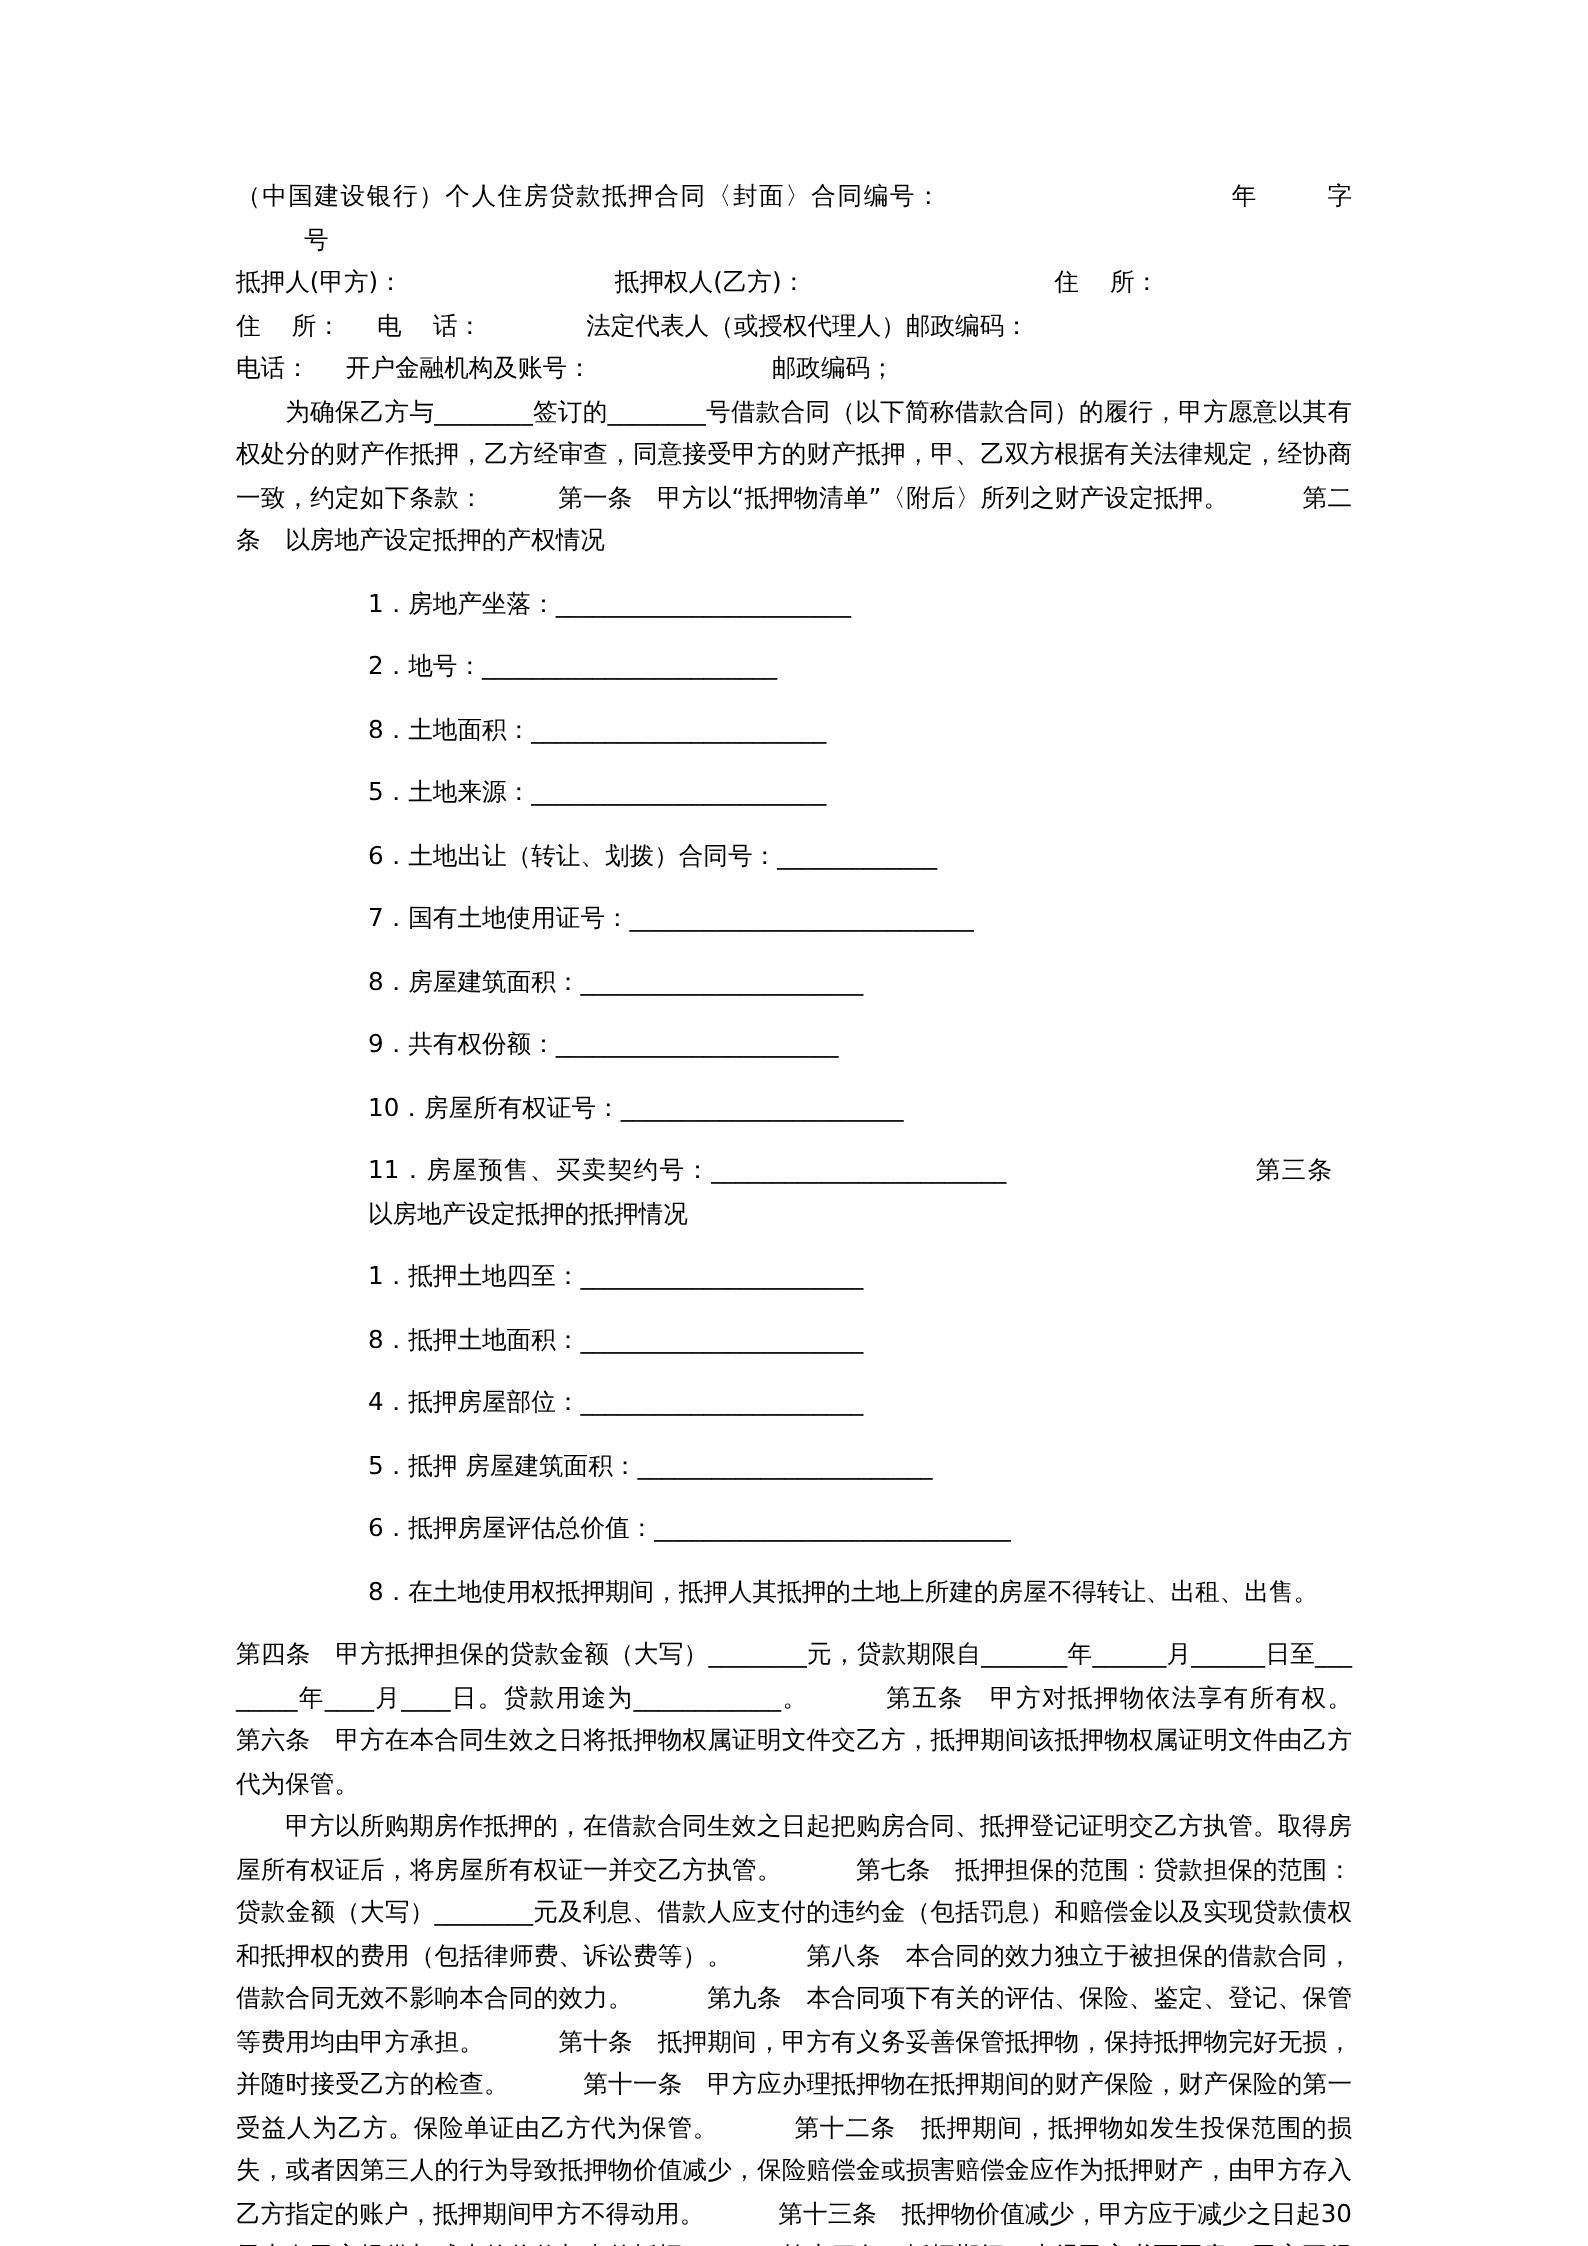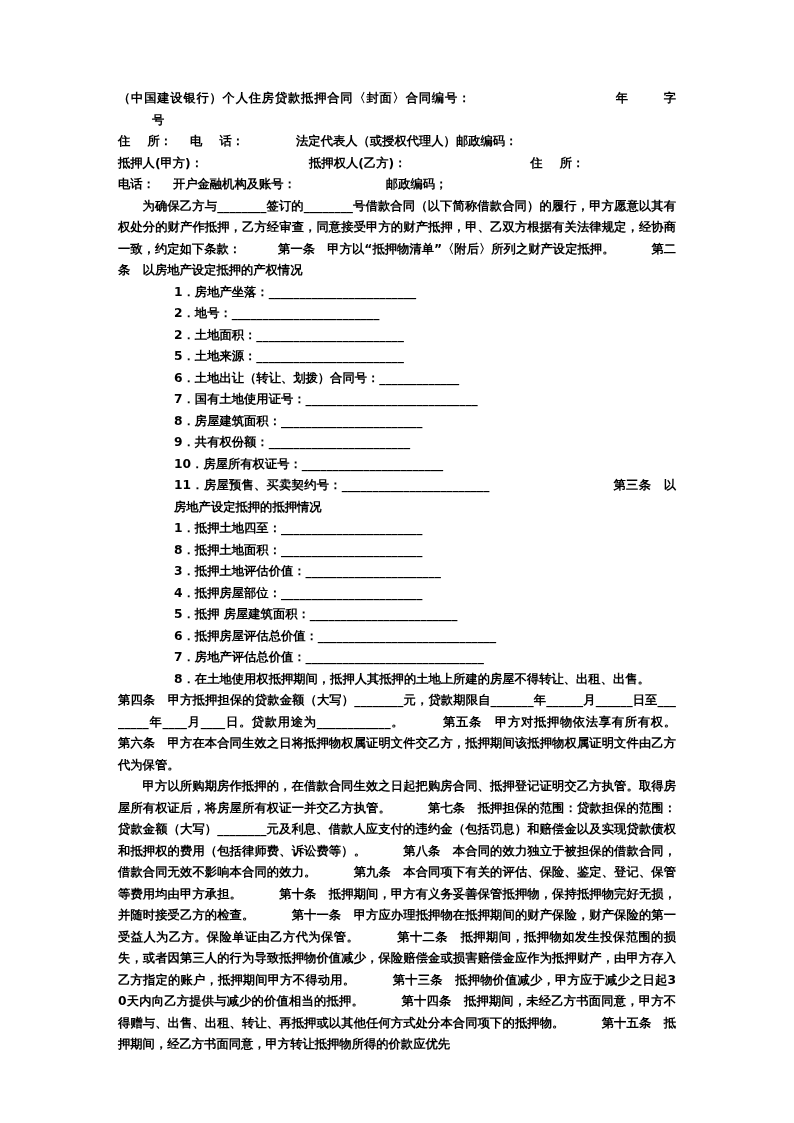--- a/index.html
+++ b/index.html
@@ -12,81 +12,78 @@
     color: #000000;
   }
   .page {
     width: 794px;
     height: 1123px;
     position: relative;
     background: #ffffff;
     box-sizing: border-box;
     padding: 88px 118px 0 118px;
     overflow: hidden;
-    font-weight: bold;
   }
   .doc {
     font-size: 12.3px;
     line-height: 21.5px;
     text-align: justify;
     text-justify: inter-ideograph;
   }
   .line {
     margin: 0;
     white-space: pre-wrap;
     word-break: break-all;
   }
   .indent2 {
     text-indent: 2em;
   }
   .item {
-    margin: 0;
+    margin: 10px;
     padding-left: 56px;
     white-space: pre-wrap;
     word-break: break-all;
   }
   .gap-sm { display: inline-block; width: 18px; }
   .gap-md { display: inline-block; width: 34px; }
   .gap-lg { display: inline-block; width: 52px; }
   .gap-xl { display: inline-block; width: 72px; }
 </style>
 </head>
 <body>
 
 <div class="page">
   <div class="doc">
 
     <p class="line"><span>（中国建设银行）个人住房贷款抵押合同〈封面〉合同编号：</span><span class="gap-xl"></span><span class="gap-xl"></span><span>年</span><span class="gap-md"></span><span>字</span><span class="gap-md"></span><span>号</span></p>
 
+    <p class="line"><span>抵押人(甲方)：</span><span class="gap-xl"></span><span class="gap-md"></span><span>抵押权人(乙方)：</span><span class="gap-xl"></span><span class="gap-lg"></span><span>住    所：</span></p>
+
     <p class="line"><span>住    所：</span><span class="gap-sm"></span><span>电    话：</span><span class="gap-lg"></span><span>法定代表人（或授权代理人）邮政编码：</span></p>
-
-    <p class="line"><span>抵押人(甲方)：</span><span class="gap-xl"></span><span class="gap-md"></span><span>抵押权人(乙方)：</span><span class="gap-xl"></span><span class="gap-lg"></span><span>住    所：</span></p>
 
     <p class="line"><span>电话：</span><span class="gap-sm"></span><span>开户金融机构及账号：</span><span class="gap-xl"></span><span class="gap-sm"></span><span>邮政编码；</span></p>
 
     <p class="line indent2">为确保乙方与________签订的________号借款合同（以下简称借款合同）的履行，甲方愿意以其有权处分的财产作抵押，乙方经审查，同意接受甲方的财产抵押，甲、乙双方根据有关法律规定，经协商一致，约定如下条款：　　　第一条　甲方以“抵押物清单”〈附后〉所列之财产设定抵押。　　　第二条　以房地产设定抵押的产权情况</p>
 
     <p class="item">1．房地产坐落：________________________</p>
     <p class="item">2．地号：________________________</p>
-    <p class="item">2．土地面积：________________________</p>
+    <p class="item">8．土地面积：________________________</p>
     <p class="item">5．土地来源：________________________</p>
     <p class="item">6．土地出让（转让、划拨）合同号：_____________</p>
     <p class="item">7．国有土地使用证号：____________________________</p>
     <p class="item">8．房屋建筑面积：_______________________</p>
     <p class="item">9．共有权份额：_______________________</p>
     <p class="item">10．房屋所有权证号：_______________________</p>
 
     <p class="item"><span>11．房屋预售、买卖契约号：________________________</span><span class="gap-xl"></span><span class="gap-lg"></span><span>第三条　以房地产设定抵押的抵押情况</span></p>
 
     <p class="item">1．抵押土地四至：_______________________</p>
     <p class="item">8．抵押土地面积：_______________________</p>
-    <p class="item">3．抵押土地评估价值：______________________</p>
     <p class="item">4．抵押房屋部位：_______________________</p>
     <p class="item">5．抵押 房屋建筑面积：________________________</p>
     <p class="item">6．抵押房屋评估总价值：_____________________________</p>
-    <p class="item">7．房地产评估总价值：_____________________________</p>
     <p class="item">8．在土地使用权抵押期间，抵押人其抵押的土地上所建的房屋不得转让、出租、出售。</p>
 
     <p class="line">第四条　甲方抵押担保的贷款金额（大写）________元，贷款期限自_______年______月______日至________年____月____日。贷款用途为____________。　　　第五条　甲方对抵押物依法享有所有权。　　　第六条　甲方在本合同生效之日将抵押物权属证明文件交乙方，抵押期间该抵押物权属证明文件由乙方代为保管。</p>
     <p class="line indent2">甲方以所购期房作抵押的，在借款合同生效之日起把购房合同、抵押登记证明交乙方执管。取得房屋所有权证后，将房屋所有权证一并交乙方执管。　　　第七条　抵押担保的范围：贷款担保的范围：贷款金额（大写）________元及利息、借款人应支付的违约金（包括罚息）和赔偿金以及实现贷款债权和抵押权的费用（包括律师费、诉讼费等）。　　　第八条　本合同的效力独立于被担保的借款合同，借款合同无效不影响本合同的效力。　　　第九条　本合同项下有关的评估、保险、鉴定、登记、保管等费用均由甲方承担。　　　第十条　抵押期间，甲方有义务妥善保管抵押物，保持抵押物完好无损，并随时接受乙方的检查。　　　第十一条　甲方应办理抵押物在抵押期间的财产保险，财产保险的第一受益人为乙方。保险单证由乙方代为保管。　　　第十二条　抵押期间，抵押物如发生投保范围的损失，或者因第三人的行为导致抵押物价值减少，保险赔偿金或损害赔偿金应作为抵押财产，由甲方存入乙方指定的账户，抵押期间甲方不得动用。　　　第十三条　抵押物价值减少，甲方应于减少之日起30天内向乙方提供与减少的价值相当的抵押。　　　第十四条　抵押期间，未经乙方书面同意，甲方不得赠与、出售、出租、转让、再抵押或以其他任何方式处分本合同项下的抵押物。　　　第十五条　抵押期间，经乙方书面同意，甲方转让抵押物所得的价款应优先</p>
 
   </div>
 </div>
 
 </body></html>

